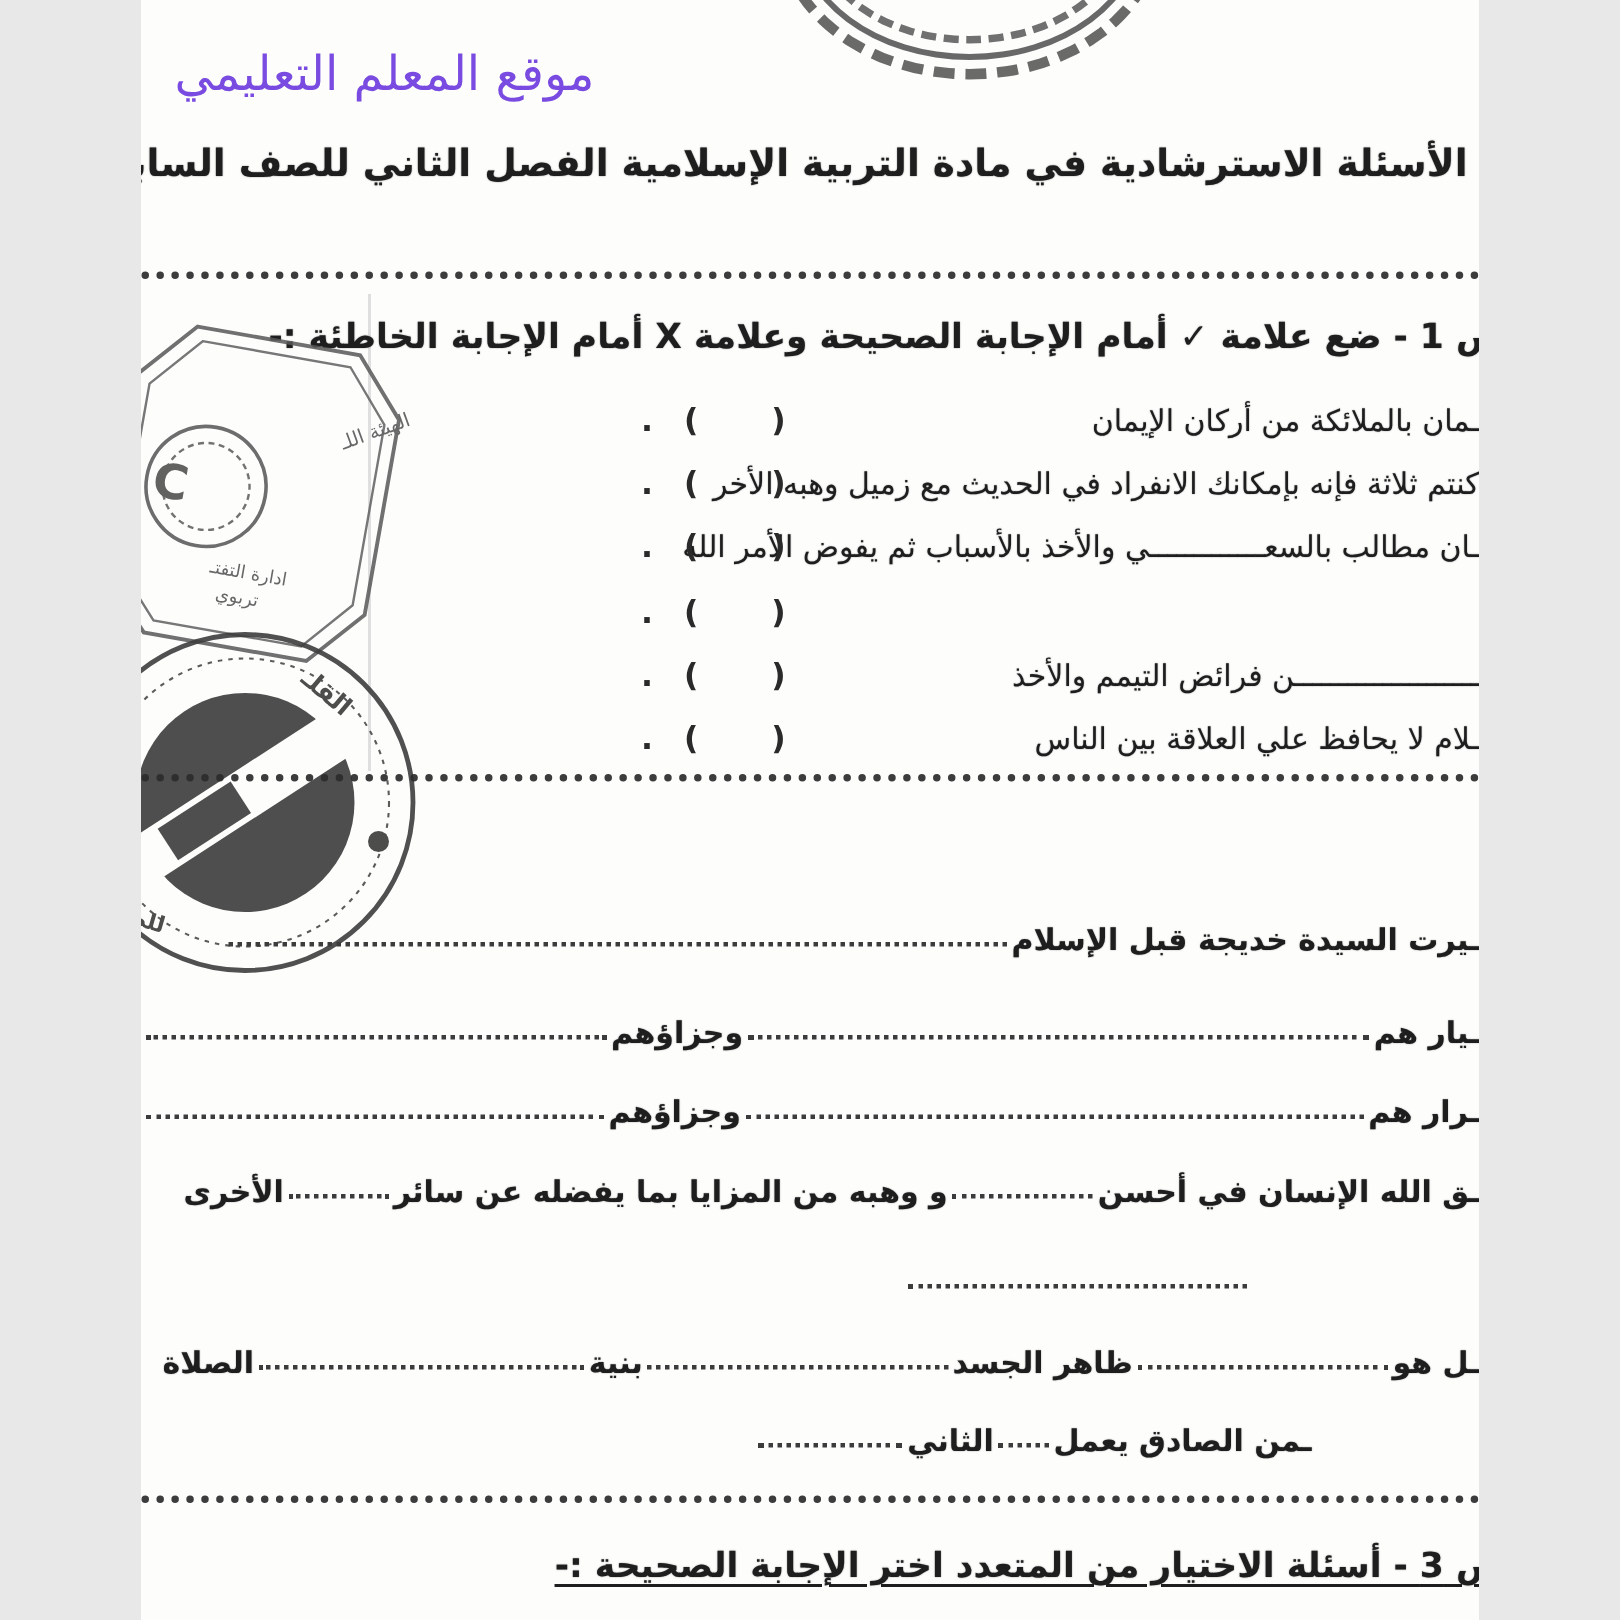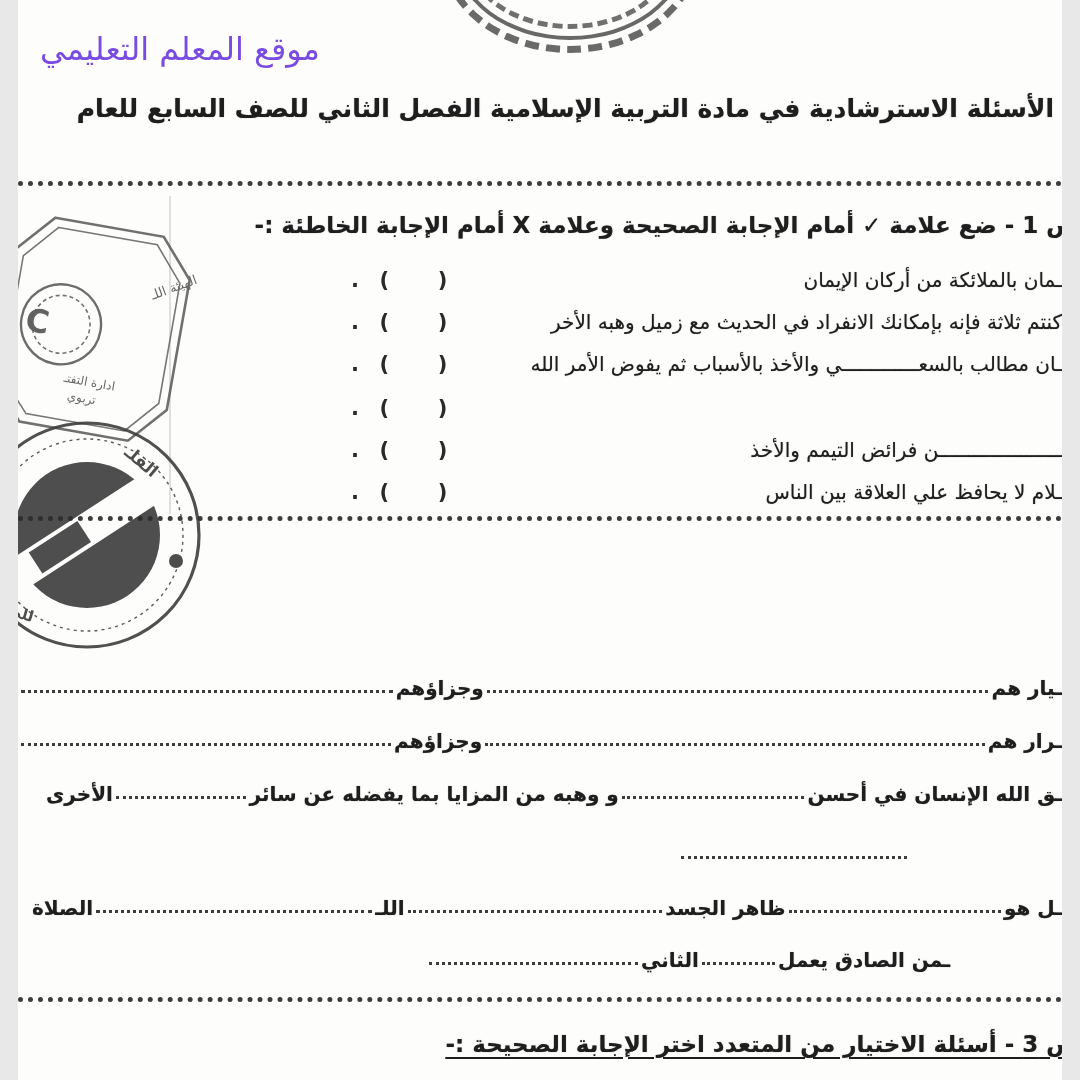--- a/index.html
+++ b/index.html
@@ -1,18 +1,18 @@
 <!DOCTYPE html>
 <html lang="ar" dir="rtl"><head>
 <meta charset="utf-8">
 <style>
   html,body{margin:0;padding:0;background:#e8e8e8;}
   .page{
     position:relative;
-    width:1044px;height:1080px;
+    width:892px;height:1080px;
     margin:0 auto;
     background:#fdfdfc;
     overflow:hidden;
     font-family:"DejaVu Sans", sans-serif;
     color:#1e1e1e;
     direction:rtl;
   }
   
   .abs{position:absolute;}
   .watermark{
@@ -134,20 +134,24 @@
     <span class="ans">.&nbsp;&nbsp;(&nbsp;&nbsp;&nbsp;&nbsp;&nbsp;)</span>
   </div>
   <div class="abs stmt-row" style="top:480px;">
     <span class="stmt-text">ـلام لا يحافظ علي العلاقة بين الناس</span>
     <span class="ans">.&nbsp;&nbsp;(&nbsp;&nbsp;&nbsp;&nbsp;&nbsp;)</span>
   </div>
 
   <div class="dotline" style="top:516px;"></div>
 
 
+  <div class="fill-row" style="top:608px;right:0;left:55px;">
+    <span class="txt">ـيرت السيدة خديجة قبل الإسلام</span>
+    <span class="dots" style="flex:1;"></span>
+  </div>
 
   <div class="fill-row" style="top:670px;right:0;left:0;">
     <span class="txt">ـيار هم</span>
     <span class="dots" style="flex:1.35;"></span>
     <span class="txt">وجزاؤهم</span>
     <span class="dots" style="flex:1;"></span>
   </div>
 
   <div class="fill-row" style="top:723px;right:0;left:0;">
     <span class="txt">ـرار هم</span>
@@ -166,21 +170,21 @@
 
   <div class="fill-row" style="top:836px;right:152px;width:232px;">
     <span class="dots" style="flex:1;"></span>
   </div>
 
   <div class="fill-row" style="top:890px;right:0;left:14px;">
     <span class="txt">ـل هو</span>
     <span class="dots" style="flex:1;"></span>
     <span class="txt">ظاهر الجسد</span>
     <span class="dots" style="flex:1.2;"></span>
-    <span class="txt">اللـ</span>
+    <span class="txt">بنية</span>
     <span class="dots" style="flex:1.3;"></span>
     <span class="txt">الصلاة</span>
   </div>
 
   <div class="fill-row" style="top:942px;right:112px;left:408px;">
     <span class="txt">ـمن الصادق يعمل</span>
     <span class="dots" style="flex:0.35;"></span>
     <span class="txt">الثاني</span>
     <span class="dots" style="flex:1;"></span>
   </div>

